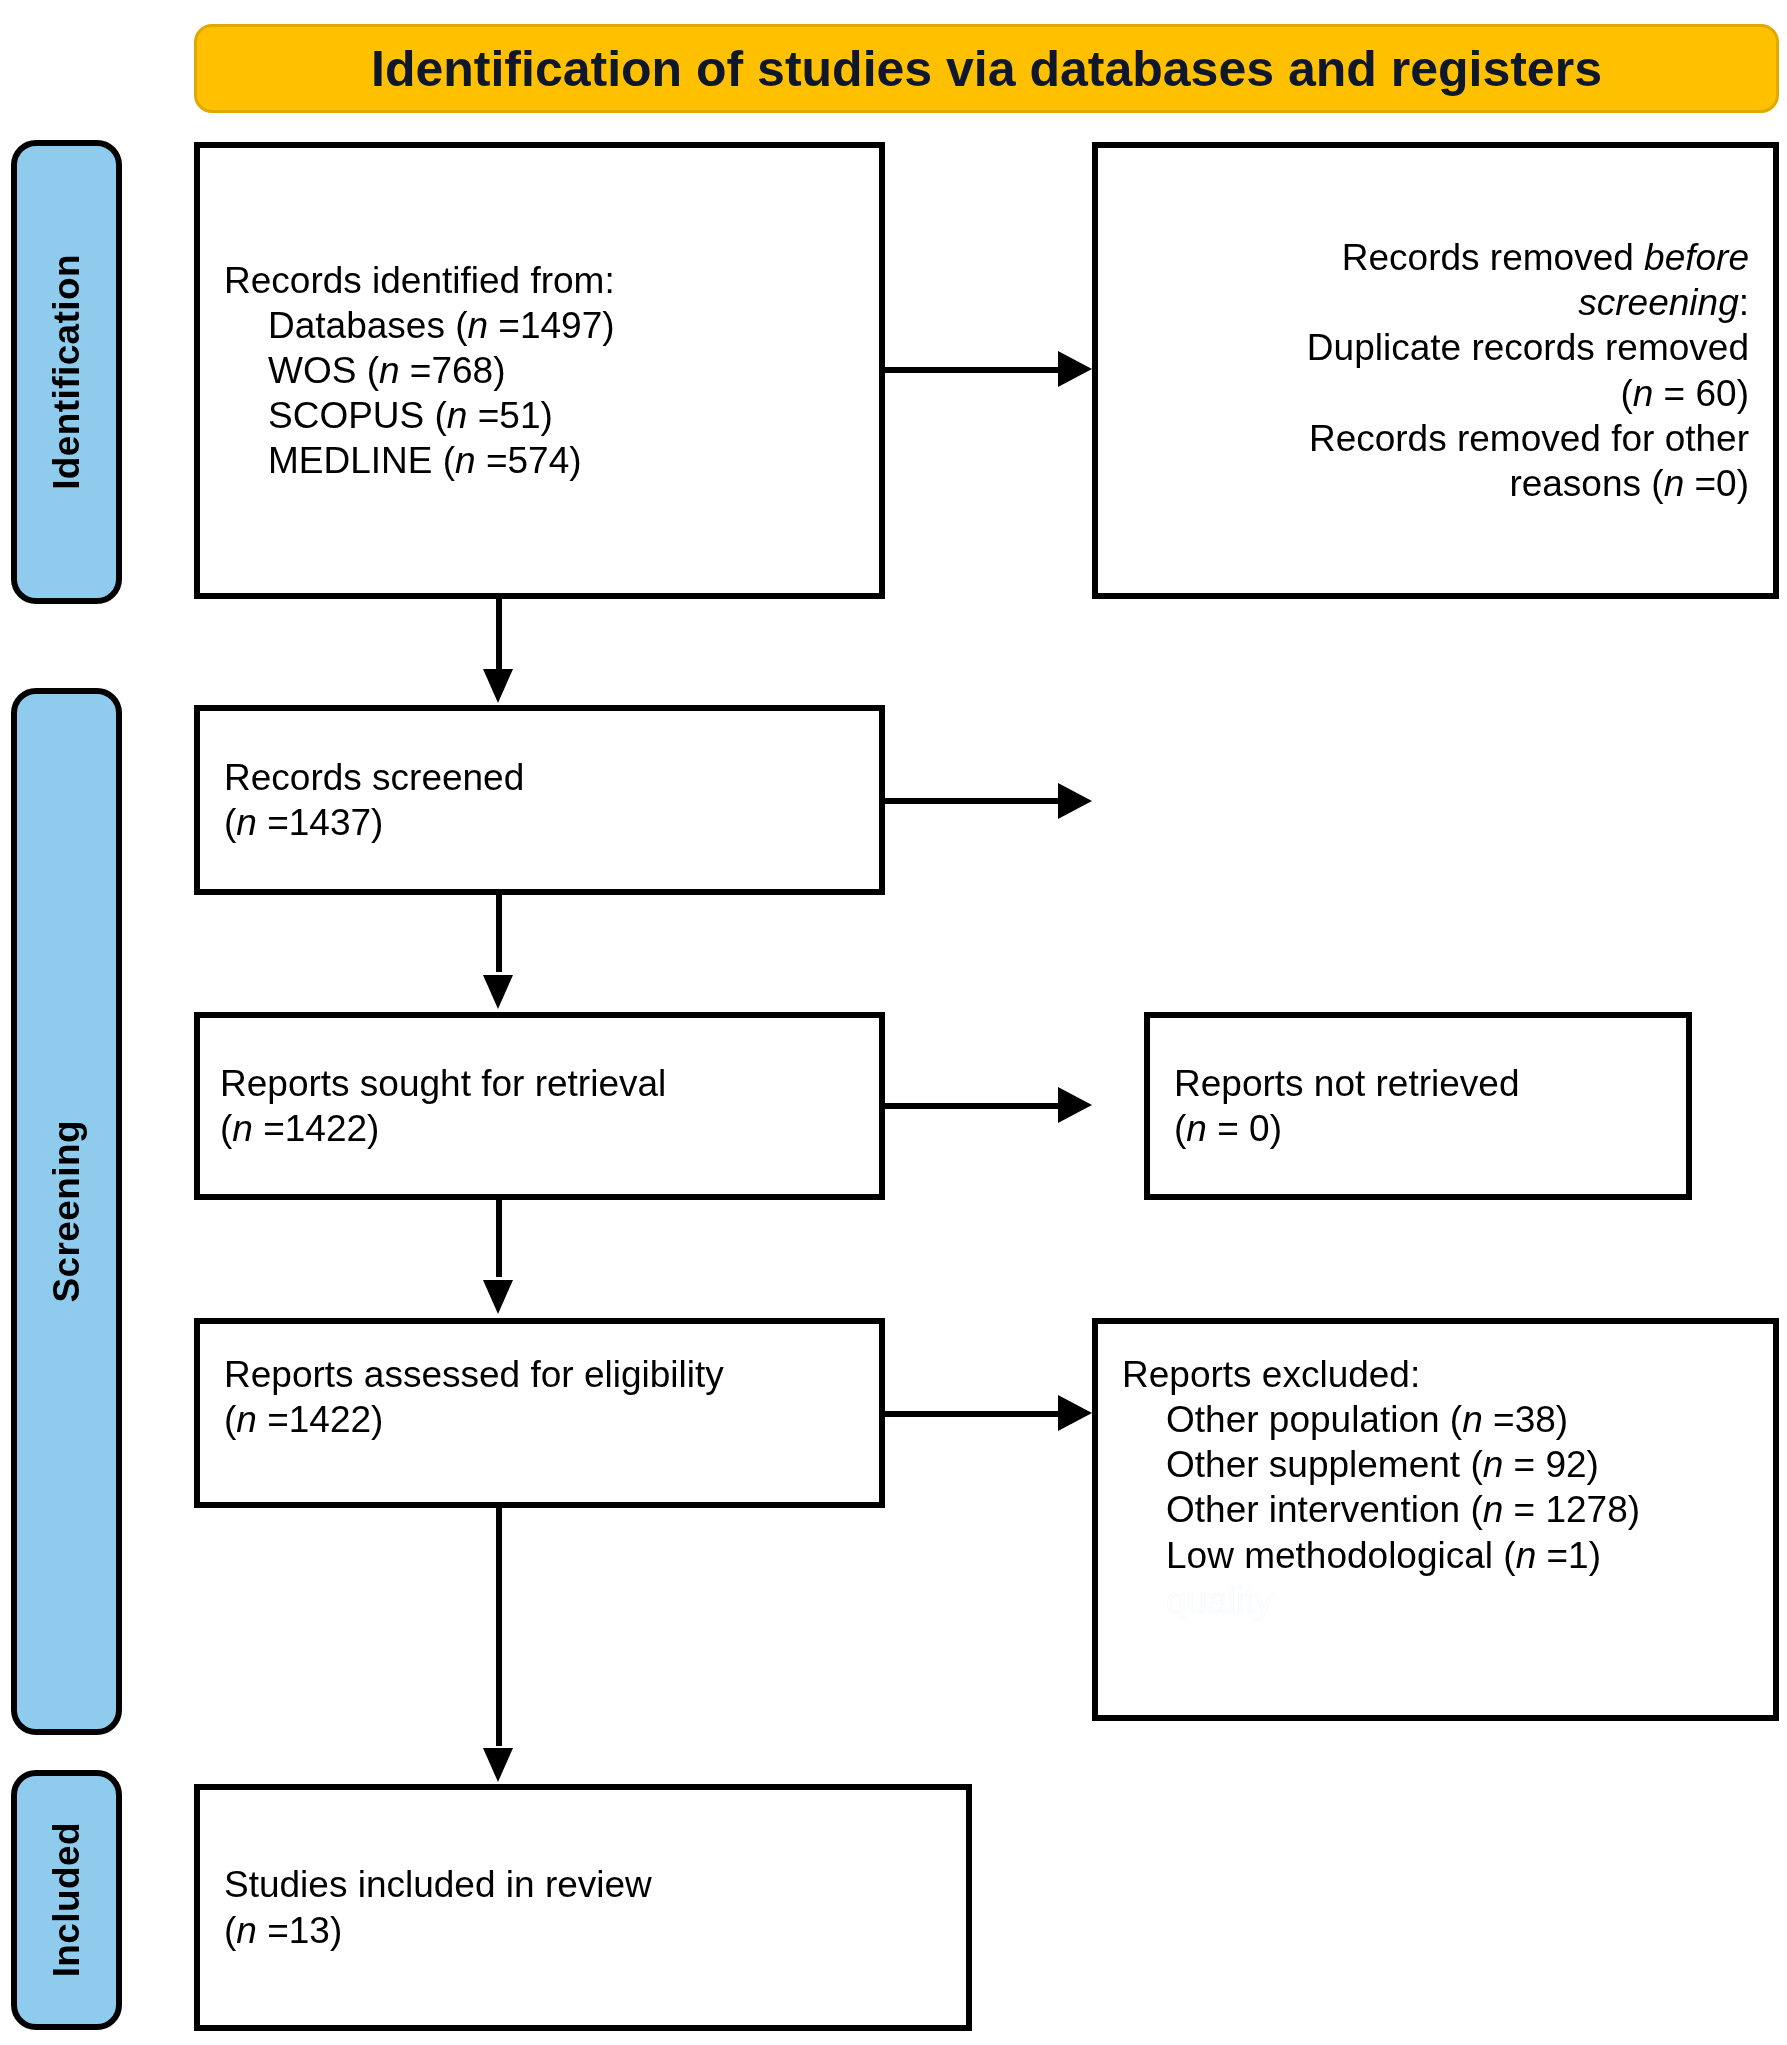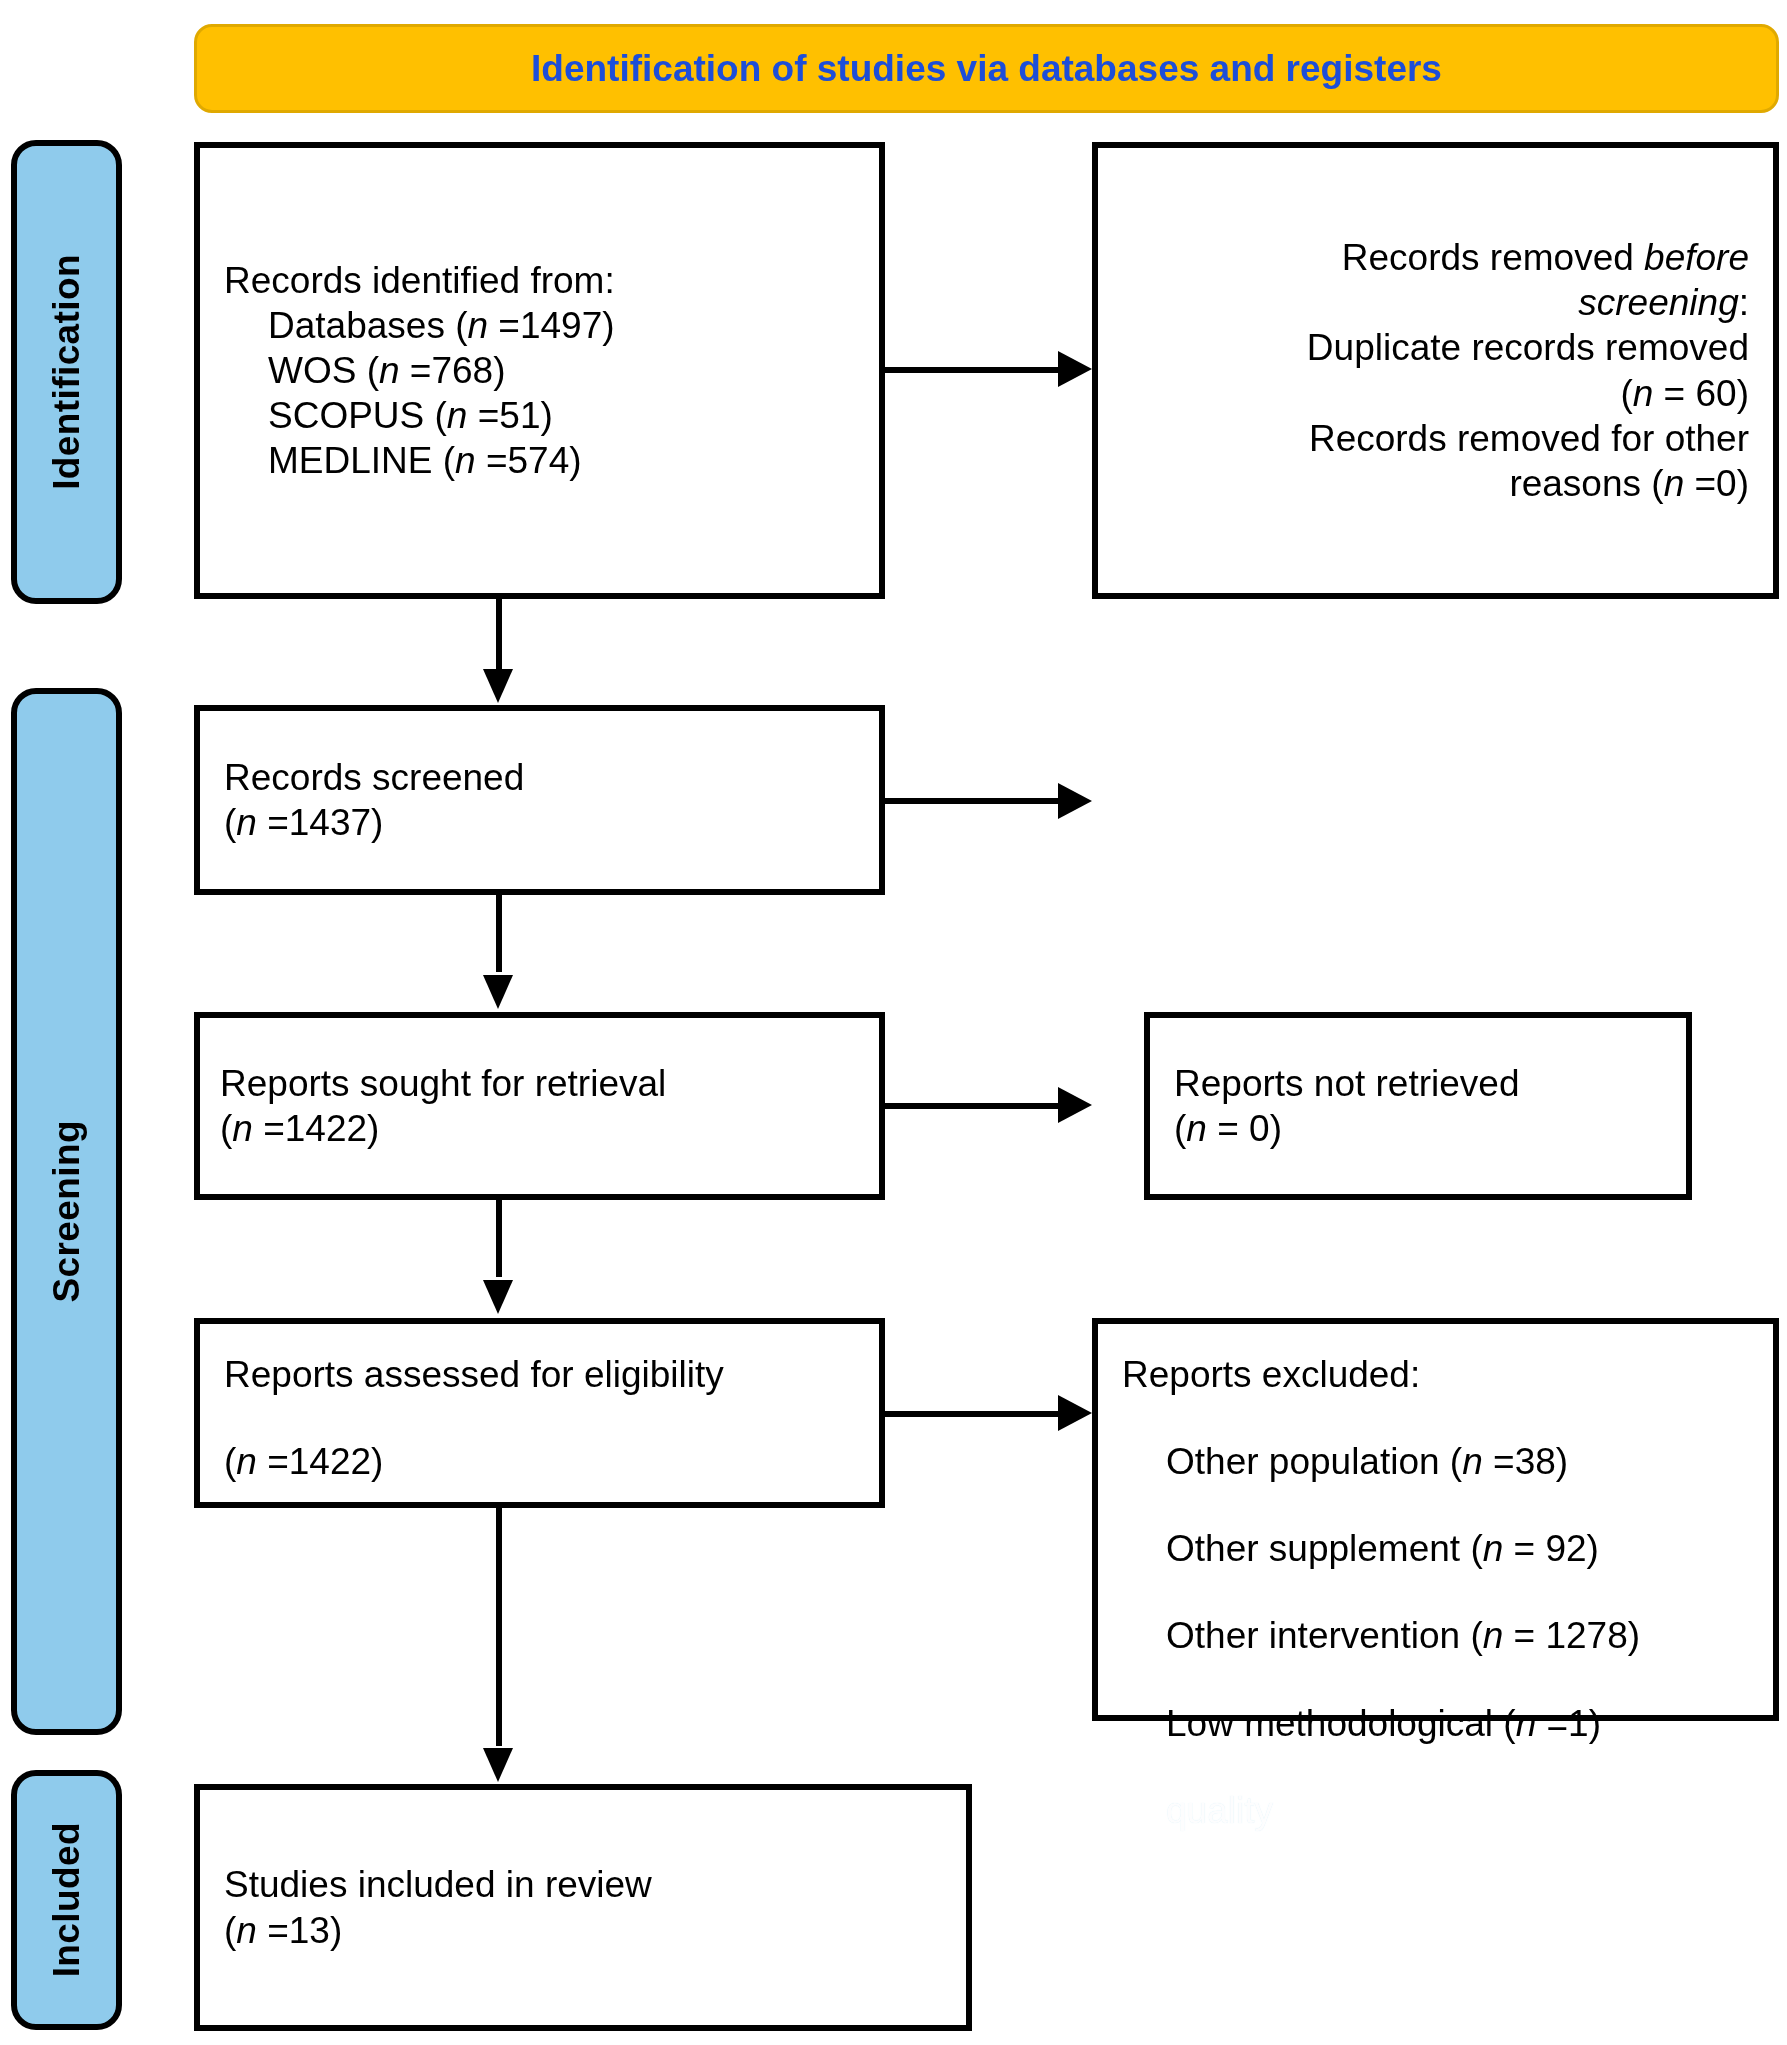--- a/index.html
+++ b/index.html
@@ -52,40 +52,39 @@
     background: #FFC000;
     border: 3.5px solid #E0A900;
     border-radius: 18px;
     box-sizing: border-box;
     display: flex;
     align-items: center;
     justify-content: center;
   }
   #header-banner .banner-text {
     font-weight: bold;
-    font-size: 37px;
-    color: #1d4ed8;
+    font-size: 50px;
+    color: #0f172a;
     white-space: nowrap;
   }
 
   
   .flow-box {
     position: absolute;
     background: #ffffff;
     border: 6.3px solid #000000;
     box-sizing: border-box;
     padding: 0 24px;
     display: flex;
     flex-direction: column;
     justify-content: center;
   }
   .flow-box.align-top {
     justify-content: flex-start;
     padding-top: 28px;
-    gap: 42px;
   }
   .box-line {
     font-size: 37px;
     line-height: 1.22;
     color: #000000;
     white-space: nowrap;
   }
   .box-line.indent   { padding-left: 44px; }
   .box-line.indent-2 { padding-left: 24px; }
   .box-line i { font-style: italic; }

